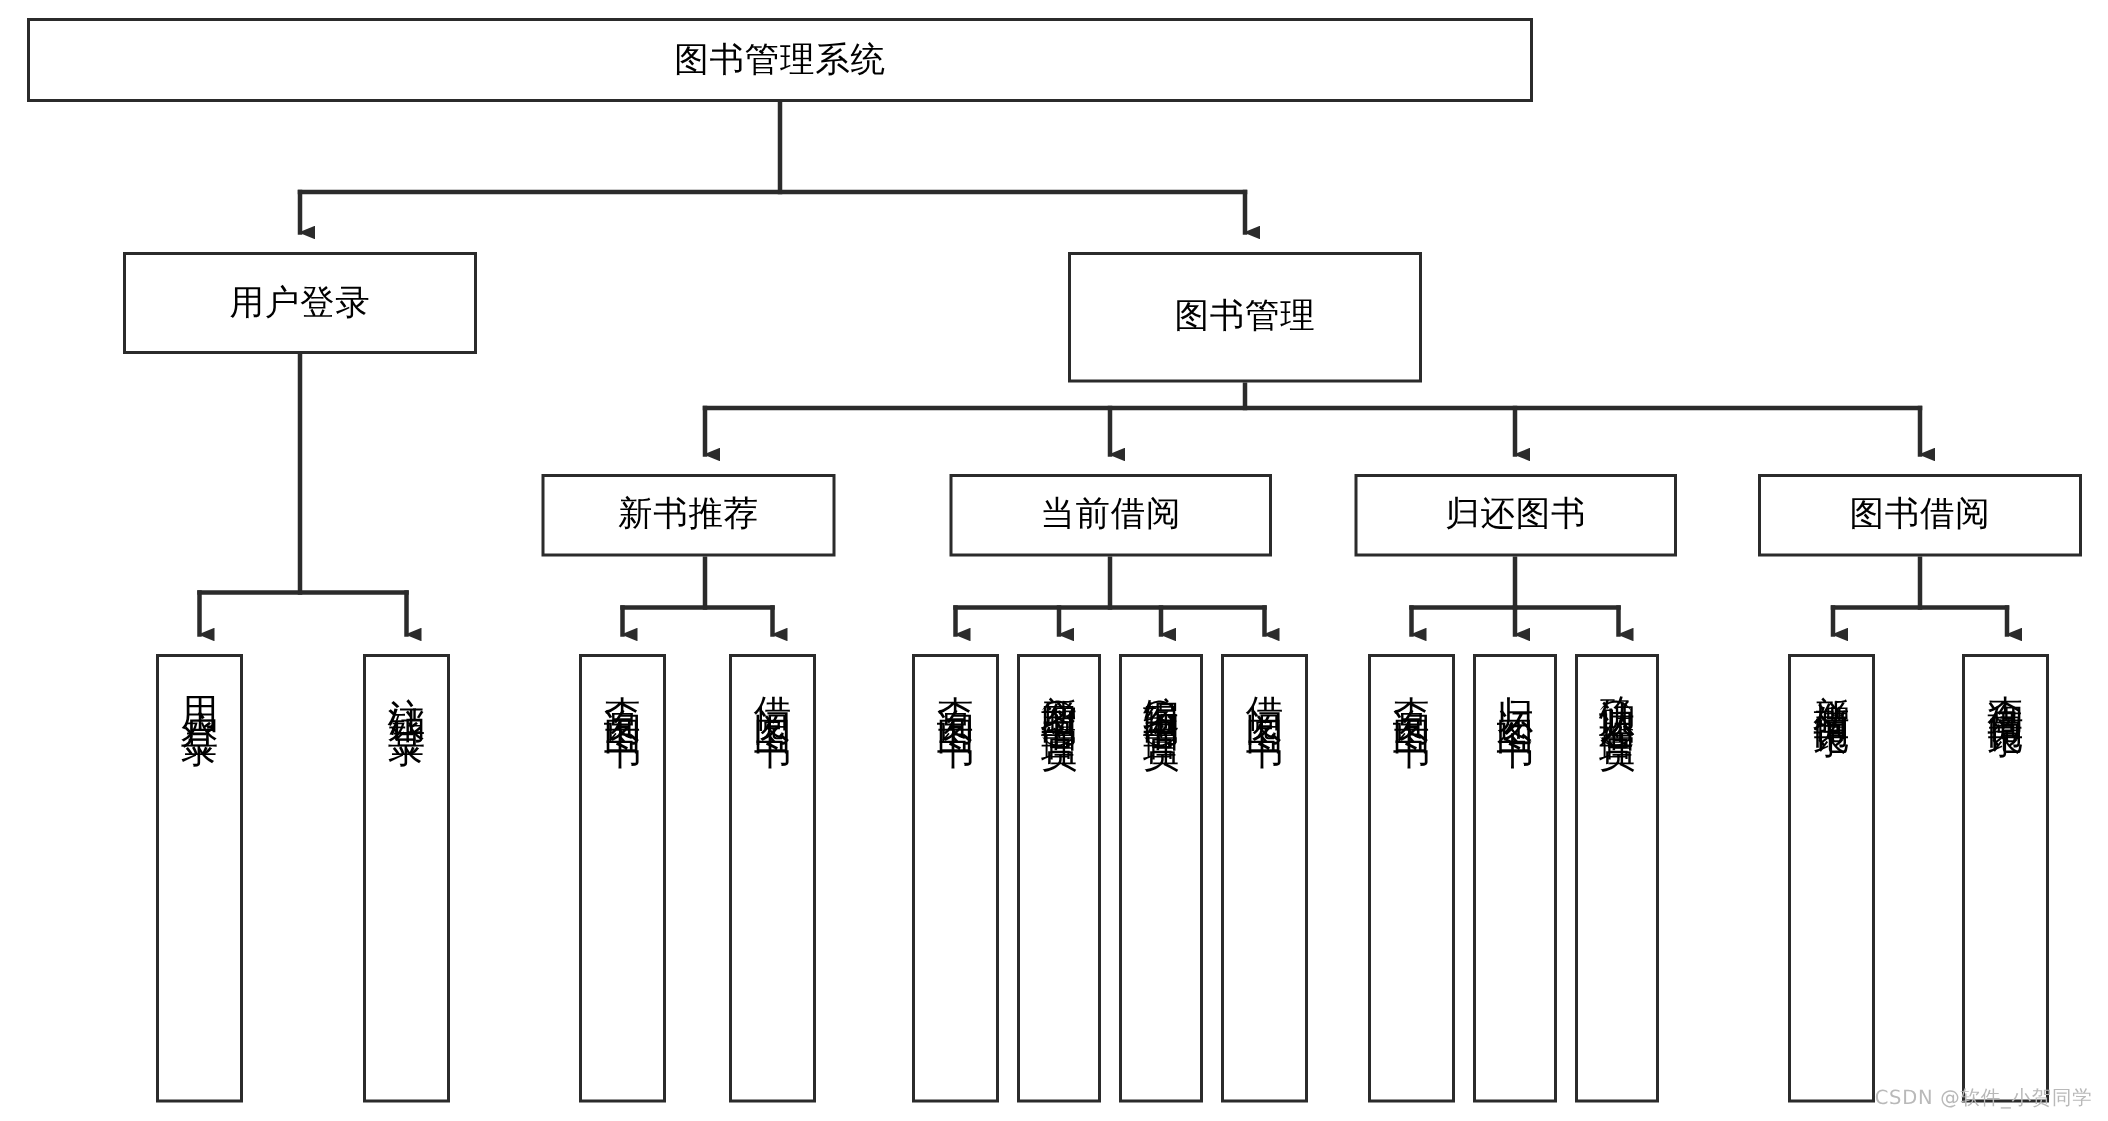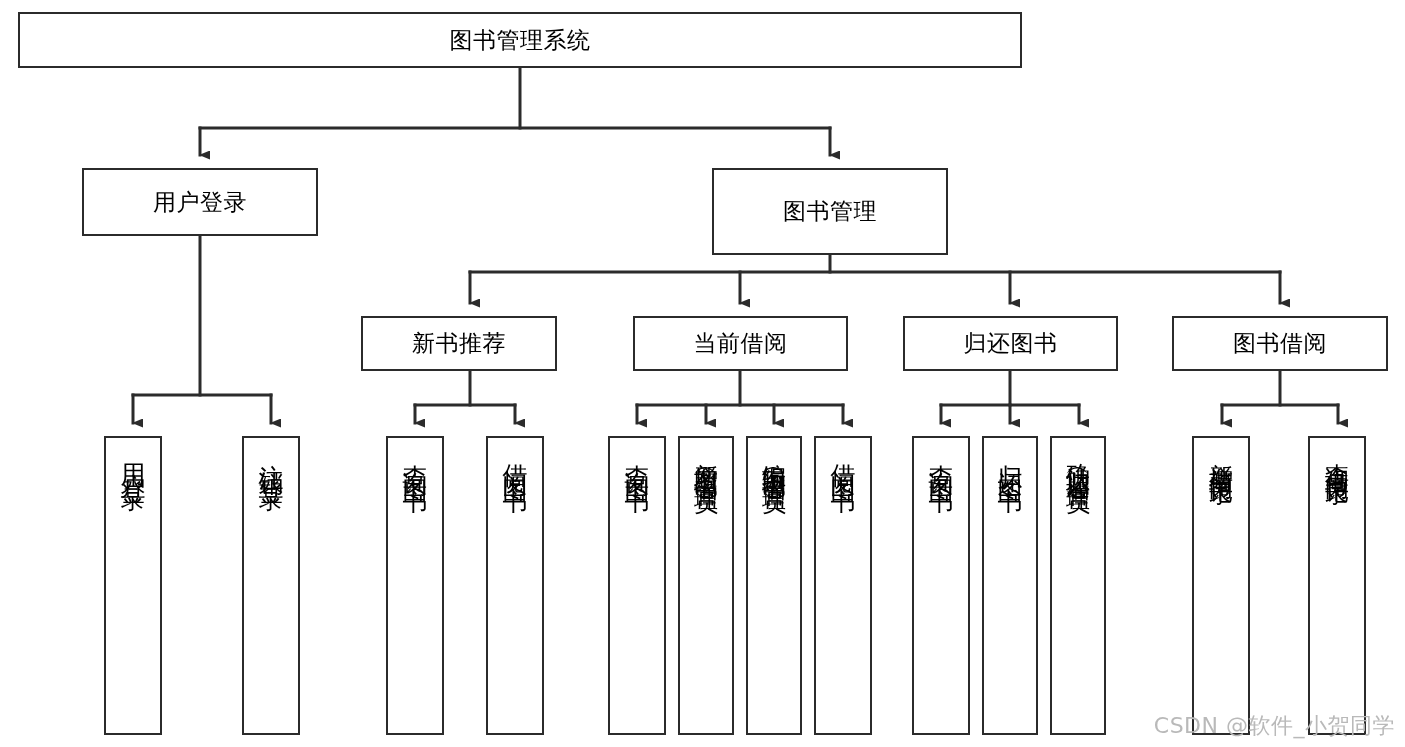--- a/index.html
+++ b/index.html
@@ -58,21 +58,21 @@
     letter-spacing:8px;
     white-space:nowrap;
     max-height:286px;
   }
   .node.leaf.tall .label{ letter-spacing:4px; font-size:24px; }
 
   .watermark{
     position:absolute;
     right:10px;
     bottom:6px;
-    font-size:22px;
+    font-size:13px;
     color:#b9b9b9;
     letter-spacing:0.5px;
     z-index:5;
     white-space:nowrap;
     pointer-events:none;
   }
 </style>
 </head>
 <body>
 

